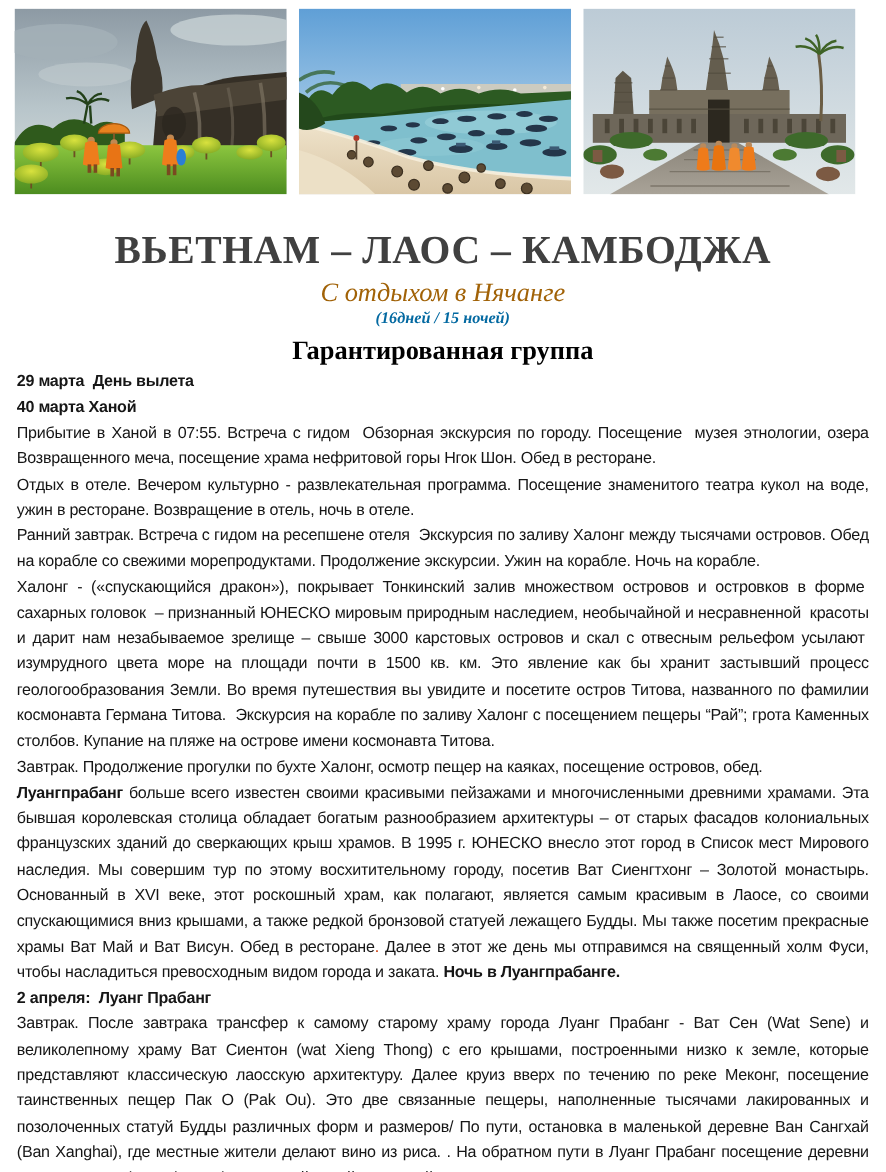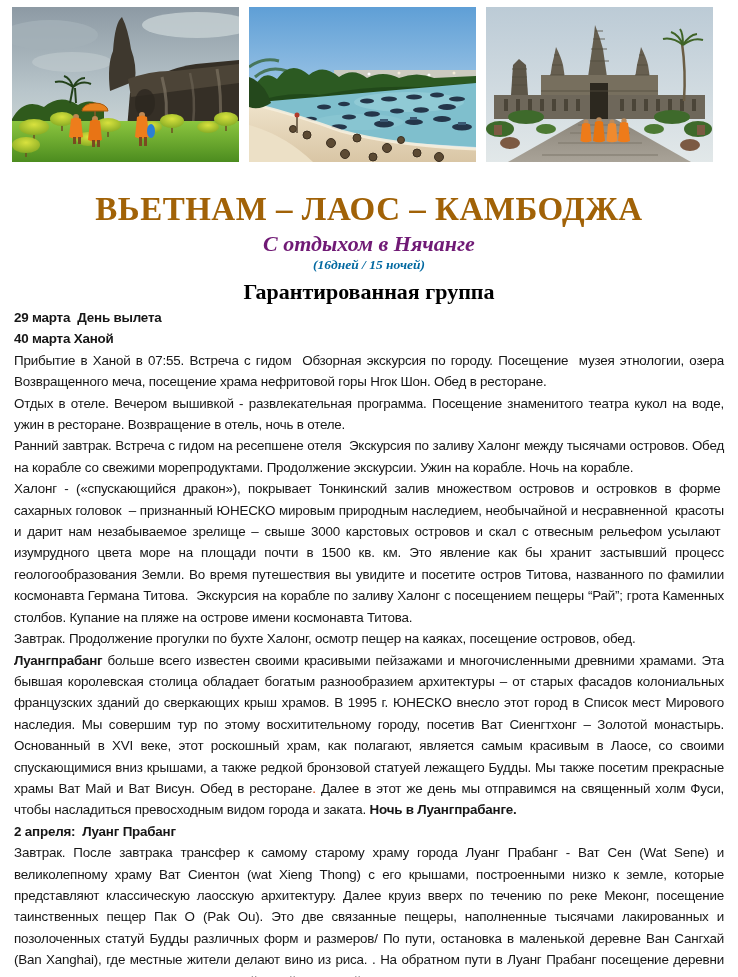--- a/index.html
+++ b/index.html
@@ -18,31 +18,31 @@
   .photo svg { display: block; width: 227px; height: 155px; }
 
   .title {
     margin-top: 30px;
     text-align: center;
     font-family: "Liberation Serif", serif;
     font-weight: 700;
     font-size: 33px;
     line-height: 34px;
     letter-spacing: 0.5px;
-    color: #a16207;
+    color: #404040;
   }
   .subtitle {
     margin-top: 6px;
     text-align: center;
     font-family: "Liberation Serif", serif;
-    font-weight: 700;
+    font-weight: 400;
     font-style: italic;
     font-size: 22px;
     line-height: 24px;
-    color: #701a75;
+    color: #a16207;
   }
   .duration {
     margin-top: 1px;
     text-align: center;
     font-family: "Liberation Serif", serif;
     font-weight: 700;
     font-style: italic;
     font-size: 13.5px;
     line-height: 16px;
     color: #0369a1;
@@ -308,20 +308,20 @@
 
 <div class="title">ВЬЕТНАМ – ЛАОС – КАМБОДЖА</div>
 <div class="subtitle">С отдыхом в Нячанге</div>
 <div class="duration">(16дней / 15 ночей)</div>
 <div class="group-heading">Гарантированная группа</div>
 
 <div class="itinerary">
     <p class="para bold"><span>29 марта&nbsp; День вылета</span></p>
     <p class="para bold"><span>40 марта Ханой</span></p>
     <p class="para justify"><span>Прибытие в Ханой в 07:55. Встреча с гидом&nbsp; Обзорная экскурсия по городу. Посещение&nbsp; музея этнологии, озера Возвращенного меча, посещение храма нефритовой горы Нгок Шон. Обед в ресторане.</span></p>
-    <p class="para justify"><span>Отдых в отеле. Вечером вышивкой - развлекательная программа. Посещение знаменитого театра кукол на воде, ужин в ресторане. Возвращение в отель, ночь в отеле.</span></p>
+    <p class="para justify"><span>Отдых в отеле. Вечером культурно - развлекательная программа. Посещение знаменитого театра кукол на воде, ужин в ресторане. Возвращение в отель, ночь в отеле.</span></p>
     <p class="para justify"><span>Ранний завтрак. Встреча с гидом на ресепшене отеля&nbsp; Экскурсия по заливу Халонг между тысячами островов. Обед на корабле со свежими морепродуктами. Продолжение экскурсии. Ужин на корабле. Ночь на корабле.</span></p>
     <p class="para italic justify"><span>Халонг - («спускающийся дракон»), покрывает Тонкинский залив множеством островов и островков в форме&nbsp; сахарных головок&nbsp; – признанный ЮНЕСКО мировым природным наследием, необычайной и несравненной&nbsp; красоты и дарит нам незабываемое зрелище – свыше 3000 карстовых островов и скал с отвесным рельефом усылают&nbsp; изумрудного цвета море на площади почти в 1500 кв. км. Это явление как бы хранит застывший процесс геологообразования Земли. Во время путешествия вы увидите и посетите остров Титова, названного по фамилии космонавта Германа Титова.&nbsp; Экскурсия на корабле по заливу Халонг с посещением пещеры “Рай”; грота Каменных столбов. Купание на пляже на острове имени космонавта Титова.</span></p>
     <p class="para"><span>Завтрак. Продолжение прогулки по бухте Халонг, осмотр пещер на каяках, посещение островов, обед.</span></p>
     <p class="para italic justify"><span style="font-weight: 700;">Луангпрабанг</span><span> больше всего известен своими красивыми пейзажами и многочисленными древними храмами. Эта бывшая королевская столица обладает богатым разнообразием архитектуры – от старых фасадов колониальных французских зданий до сверкающих крыш храмов. В 1995 г. ЮНЕСКО внесло этот город в Список мест Мирового наследия. Мы совершим тур по этому восхитительному городу, посетив Ват Сиенгтхонг – Золотой монастырь. Основанный в XVI веке, этот роскошный храм, как полагают, является самым красивым в Лаосе, со своими спускающимися вниз крышами, а также редкой бронзовой статуей лежащего Будды. Мы также посетим прекрасные храмы Ват Май и Ват Висун. Обед в ресторане</span><span style="color: rgb(204, 51, 0);">.</span><span> Далее в этот же день мы отправимся на священный холм Фуси, чтобы насладиться превосходным видом города и заката. </span><span style="font-weight: 700;">Ночь в Луангпрабанге.</span></p>
     <p class="para bold"><span>2 апреля:&nbsp; Луанг Прабанг</span></p>
     <p class="para justify"><span>Завтрак. После завтрака трансфер к самому старому храму города Луанг Прабанг - Ват Сен (Wat Sene) и великолепному храму Ват Сиентон (wat Xieng Thong) с его крышами, построенными низко к земле, которые представляют классическую лаосскую архитектуру. Далее круиз вверх по течению по реке Меконг, посещение таинственных пещер Пак О (Pak Ou). Это две связанные пещеры, наполненные тысячами лакированных и позолоченных статуй Будды различных форм и размеров/ По пути, остановка в маленькой деревне Ван Сангхай (Ban Xanghai), где местные жители делают вино из риса. . На обратном пути в Луанг Прабанг посещение деревни «Ван Пханом» (Ban Phanom), известной своей вышивкой. Ночь в отеле.</span></p>
   </div>
 
 </body></html>

